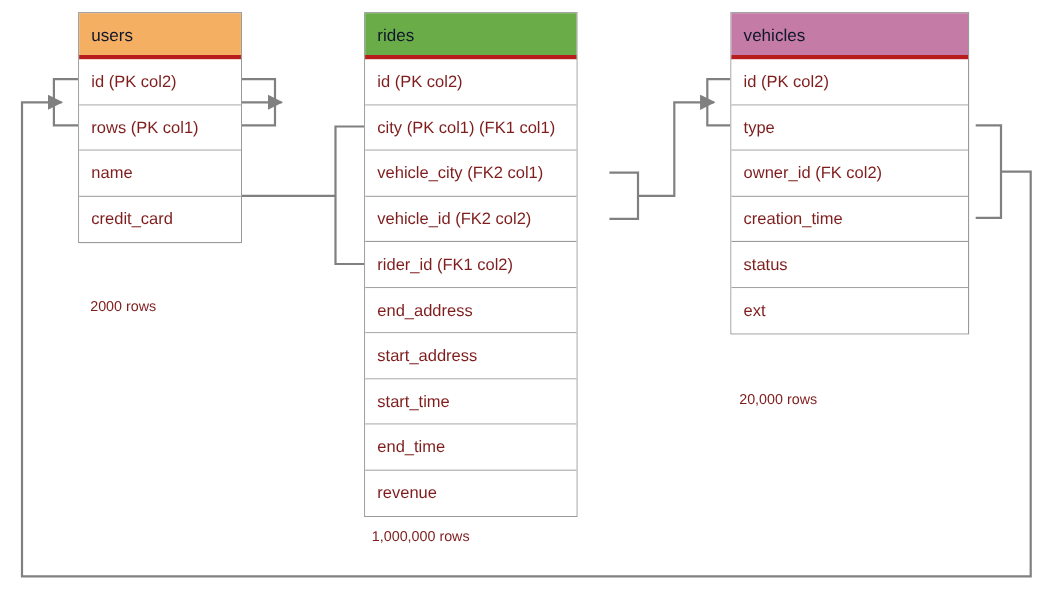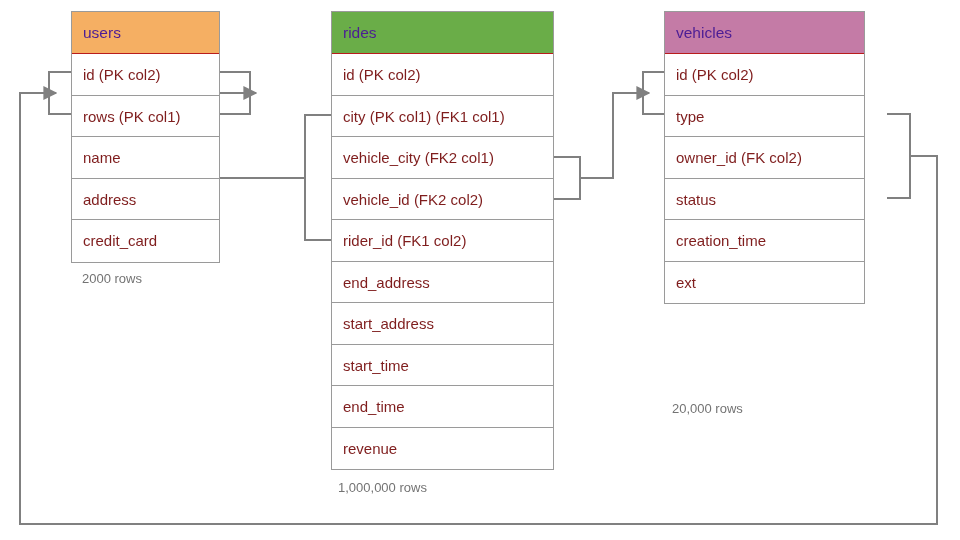--- a/index.html
+++ b/index.html
@@ -29,22 +29,22 @@
     box-sizing: border-box;
     border: 1px solid #9a9a9a;
     background: #ffffff;
   }
   .entity-header {
     box-sizing: border-box;
     height: 42px;
     line-height: 42px;
     padding: 0 0 0 11px;
     font-size: 15.5px;
-    color: #4c1d95;
-    border-bottom: 1px solid #b91c1c;
+    color: #0f172a;
+    border-bottom: 4px solid #b91c1c;
     white-space: nowrap;
     overflow: hidden;
   }
   .field-row {
     box-sizing: border-box;
     height: 41.5px;
     line-height: 41.5px;
     padding: 0 0 0 11px;
     font-size: 15px;
     color: #7f1d1d;
@@ -52,21 +52,21 @@
     background: #ffffff;
     white-space: nowrap;
     overflow: hidden;
   }
   .field-row.last {
     border-bottom: none;
   }
   .row-count {
     position: absolute;
     font-size: 13px;
-    color: #737373;
+    color: #7f1d1d;
     white-space: nowrap;
   }
 </style>
 </head>
 <body>
 
 <div id="canvas">
 
   <svg id="connectors" viewBox="0 0 960 540" width="960" height="540">
     <defs>
@@ -92,44 +92,43 @@
     <path d="M 887 114 L 910 114 L 910 198 L 887 198" fill="none" stroke="#808080" stroke-width="2"></path>
 
     <path d="M 910 156 L 937 156 L 937 524 L 20 524 L 20 93 L 56 93" fill="none" stroke="#808080" stroke-width="2" marker-end="url(#arrow)"></path>
   </svg>
 
   <div class="entity" style="left:71px; top:11px; width:149px;">
     <div class="entity-header" style="background:#F5AF63;">users</div>
     <div class="field-row">id (PK col2)</div>
     <div class="field-row">rows (PK col1)</div>
     <div class="field-row">name</div>
-    <div class="field-row">address</div>
     <div class="field-row last">credit_card</div>
   </div>
   <div class="row-count" style="left:82px; top:271px;">2000 rows</div>
 
-  <div class="entity" style="left:331px; top:11px; width:223px;">
+  <div class="entity" style="left:331px; top:11px; width:194px;">
     <div class="entity-header" style="background:#6AAD48;">rides</div>
     <div class="field-row">id (PK col2)</div>
     <div class="field-row">city (PK col1) (FK1 col1)</div>
     <div class="field-row">vehicle_city (FK2 col1)</div>
     <div class="field-row">vehicle_id (FK2 col2)</div>
     <div class="field-row">rider_id (FK1 col2)</div>
     <div class="field-row">end_address</div>
     <div class="field-row">start_address</div>
     <div class="field-row">start_time</div>
     <div class="field-row">end_time</div>
     <div class="field-row last">revenue</div>
   </div>
   <div class="row-count" style="left:338px; top:480px;">1,000,000 rows</div>
 
-  <div class="entity" style="left:664px; top:11px; width:201px;">
+  <div class="entity" style="left:664px; top:11px; width:217px;">
     <div class="entity-header" style="background:#C47BA6;">vehicles</div>
     <div class="field-row">id (PK col2)</div>
     <div class="field-row">type</div>
     <div class="field-row">owner_id (FK col2)</div>
+    <div class="field-row">creation_time</div>
     <div class="field-row">status</div>
-    <div class="field-row">creation_time</div>
     <div class="field-row last">ext</div>
   </div>
-  <div class="row-count" style="left:672px; top:355px;margin-top:46px;">20,000 rows</div>
+  <div class="row-count" style="left:672px; top:355px;">20,000 rows</div>
 
 </div>
 
 </body></html>

